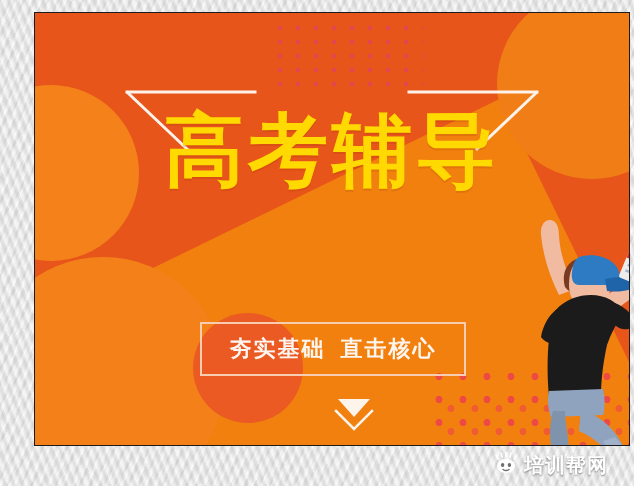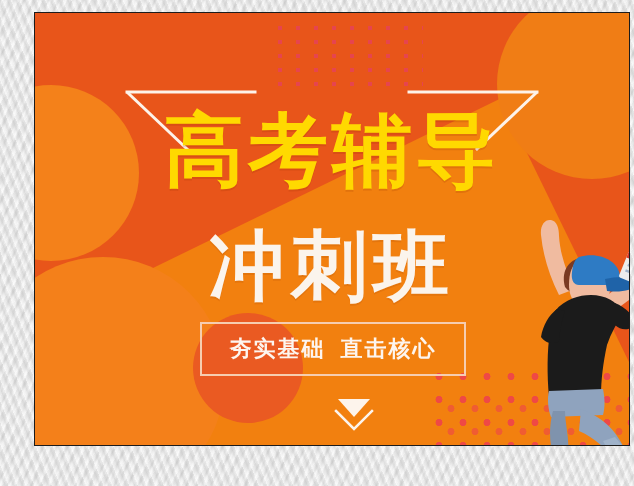--- a/index.html
+++ b/index.html
@@ -223,30 +223,47 @@
           <g transform="translate(142,52) rotate(22)">
             <rect x="0" y="0" width="40" height="28" rx="2" fill="#ececec"></rect>
             <rect x="0" y="0" width="40" height="7" fill="#d83a2a"></rect>
             <rect x="4" y="12" width="30" height="2.5" fill="#9fb2c9"></rect>
             <rect x="4" y="18" width="24" height="2.5" fill="#9fb2c9"></rect>
           </g>
         </svg>
       </div>
 
       <div class="title-1">高考辅导</div>
-      <div class="title-2">冲刺班</div>
 
       <div class="subtitle-box">
         <span class="subtitle-text">夯实基础  直击核心</span>
       </div>
 
       <div class="down-arrow">
         <svg width="56" height="42" viewBox="0 0 56 42">
           <path d="M12 6 L44 6 L28 24 Z" fill="#fdf4ec"></path>
           <path d="M10 18 L28 36 L46 18" stroke="#fdf4ec" stroke-width="2.5" fill="none" stroke-linecap="square"></path>
         </svg>
       </div>
 
     </div>
   </div>
 
+  <div id="watermark">
+    <span class="wm-icon">
+      <svg width="24" height="22" viewBox="0 0 24 22">
+        <g stroke="#ffffff" stroke-width="1.6" stroke-linecap="round">
+          <path d="M4 7 L2 3"></path>
+            <path d="M8 5 L7 1"></path>
+            <path d="M12 4.5 L12 0.5"></path>
+          <path d="M16 5 L17 1"></path>
+            <path d="M20 7 L22 3"></path>
+        </g>
+        <ellipse cx="12" cy="14" rx="9" ry="7" fill="#ffffff"></ellipse>
+        <ellipse cx="8.6" cy="13" rx="1.7" ry="2.1" fill="#6d6d6d"></ellipse>
+        <ellipse cx="15.4" cy="13" rx="1.7" ry="2.1" fill="#6d6d6d"></ellipse>
+        <path d="M9 17.5 Q12 19.6 15 17.5" stroke="#6d6d6d" stroke-width="1.4" fill="none" stroke-linecap="round"></path>
+      </svg>
+    </span>
+    <span class="wm-text">培训帮网</span>
+  </div>
 
 </div>
 
 </body></html>

